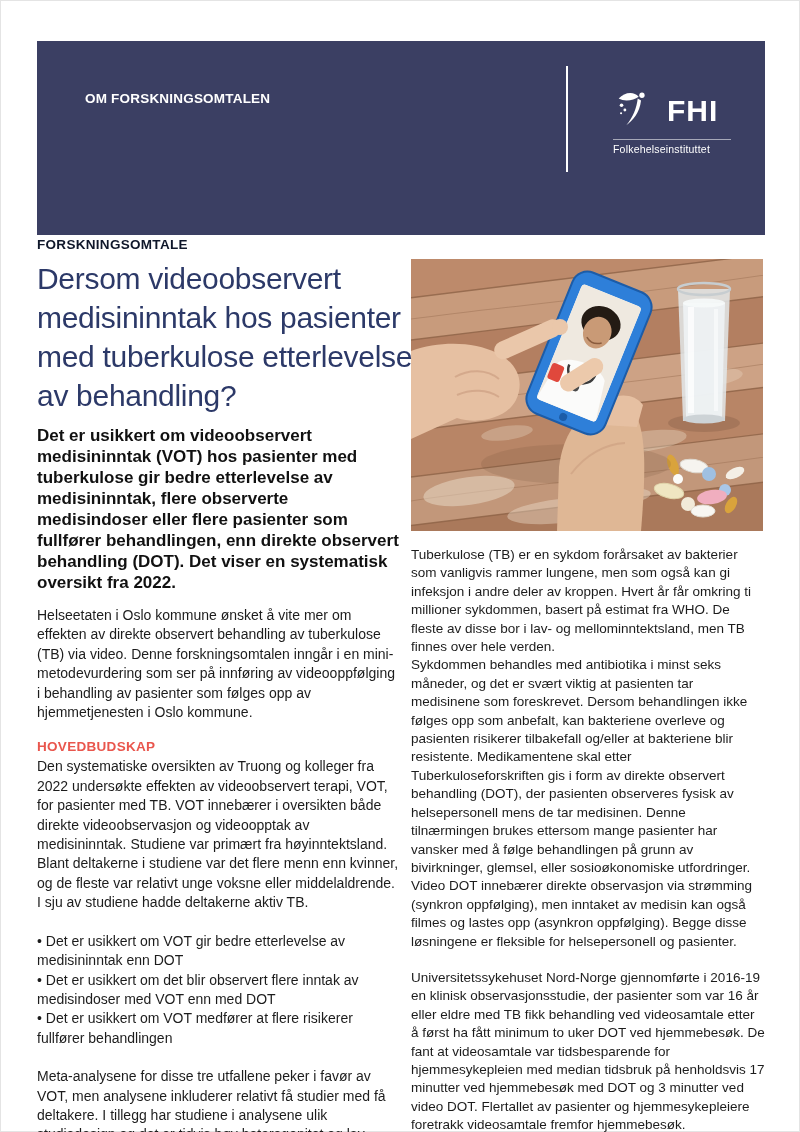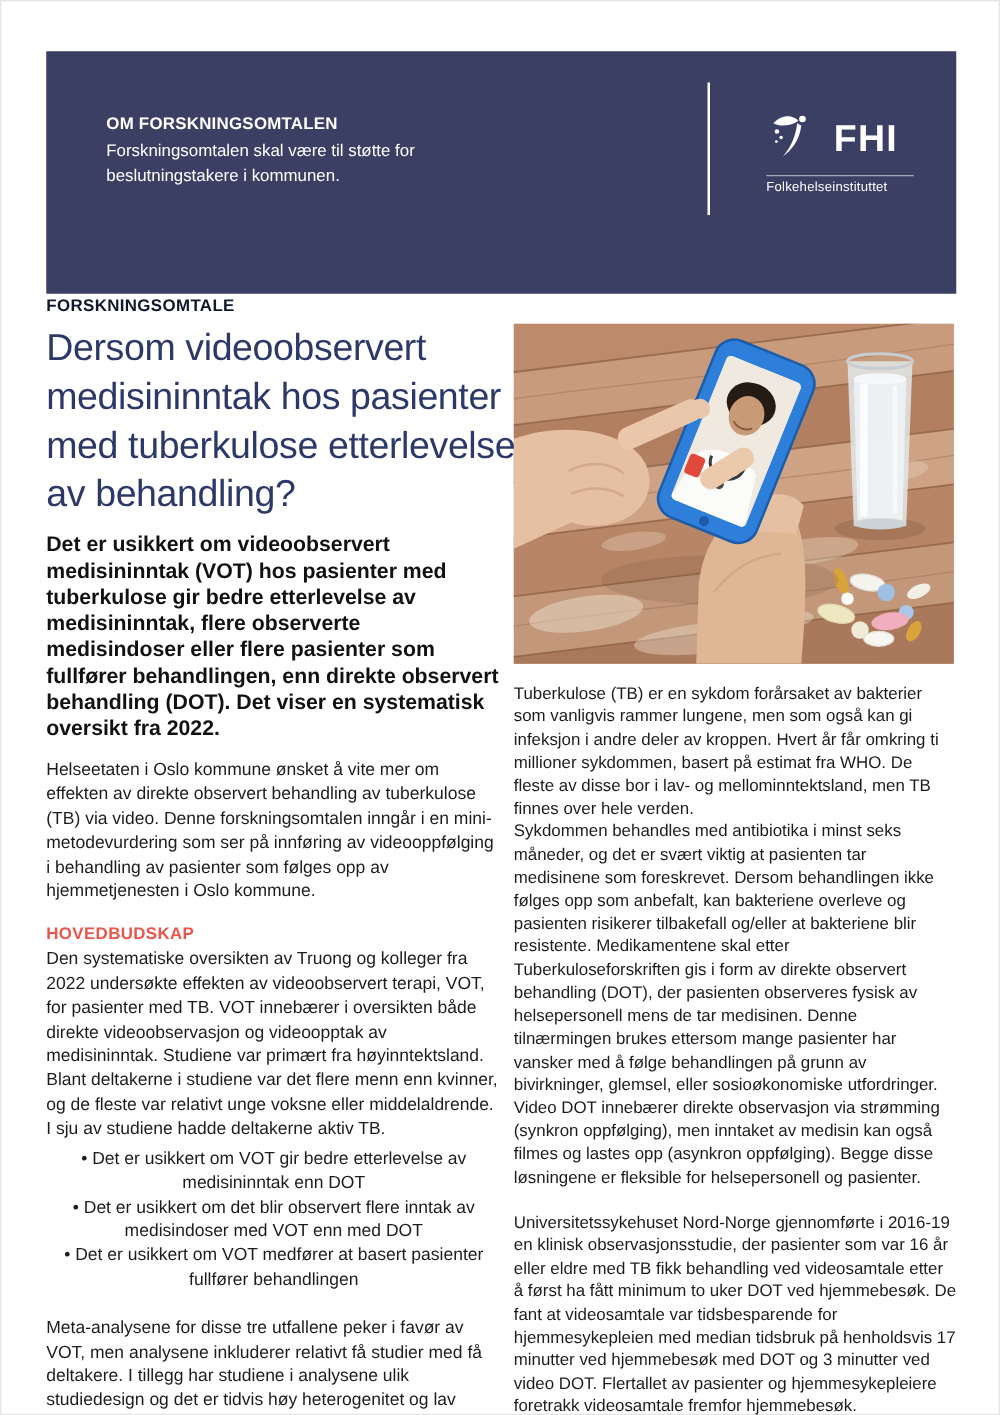--- a/index.html
+++ b/index.html
@@ -26,35 +26,34 @@
   .col-right{position:absolute;left:410px;top:545px;width:354px;}
   .photo{position:absolute;left:410px;top:258px;width:352px;height:272px;}
 
   .kicker{color:#0f172a;font-size:13.5px;font-weight:bold;letter-spacing:.3px;margin-bottom:7px;}
   .title{color:#2c3968;font-size:30px;line-height:39px;letter-spacing:-0.3px;font-weight:400;width:392px;margin-bottom:10px;}
   .lead{font-size:17px;line-height:21px;font-weight:bold;color:#111;margin-bottom:13px;}
   .body-p{font-size:14px;line-height:19.4px;margin:0;}
   .sec-heading{color:#e9564d;font-size:13.5px;font-weight:bold;letter-spacing:.3px;margin:0 0 3px;}
   .mt-gap{margin-top:19px;}
   .hb-heading-wrap{margin-top:17px;}
-  .bullets{margin-top:4px;text-align:center;}
+  .bullets{margin-top:19px;}
   .bullet{font-size:14px;line-height:19.4px;margin:0;}
 
   .col-right .body-p{font-size:13.5px;line-height:18.4px;}
   .col-right .mt-gap{margin-top:18px;}
 </style>
 </head>
 <body>
 
 <div class="page">
 
   <div class="banner">
     <div class="banner-text">
       <div class="banner-heading">OM FORSKNINGSOMTALEN</div>
-      <div class="banner-body">Forskningsomtalen skal være til støtte for beslutningstakere i kommunen.</div>
     </div>
     <div class="banner-divider"></div>
     <div class="logo">
       <div class="logo-row">
         <span>
           <svg width="38" height="40" viewBox="0 0 40 42" aria-hidden="true">
             <path d="M6 10 C 12 3, 22 2, 27 8 C 22 12, 12 13.5, 6 10 Z" fill="#ffffff"></path>
             <circle cx="30.5" cy="6.5" r="2.8" fill="#ffffff"></circle>
             <path d="M26 10 C 25 20, 21 30, 14 38 C 21 33, 28 25, 29.5 12 Z" fill="#ffffff"></path>
             <circle cx="9" cy="17" r="1.9" fill="#ffffff"></circle>
@@ -182,21 +181,21 @@
     <p class="body-p">Helseetaten i Oslo kommune ønsket å vite mer om effekten av direkte observert behandling av tuberkulose (TB) via video. Denne forskningsomtalen inngår i en mini-metodevurdering som ser på innføring av videooppfølging i behandling av pasienter som følges opp av hjemmetjenesten i Oslo kommune.</p>
 
     <div class="hb-heading-wrap">
       <h2 class="sec-heading">HOVEDBUDSKAP</h2>
       <p class="body-p">Den systematiske oversikten av Truong og kolleger fra 2022 undersøkte effekten av videoobservert terapi, VOT, for pasienter med TB. VOT innebærer i oversikten både direkte videoobservasjon og videoopptak av medisininntak. Studiene var primært fra høyinntektsland. Blant deltakerne i studiene var det flere menn enn kvinner, og de fleste var relativt unge voksne eller middelaldrende. I sju av studiene hadde deltakerne aktiv TB.</p>
     </div>
 
     <div class="bullets">
       <p class="bullet">• Det er usikkert om VOT gir bedre etterlevelse av medisininntak enn DOT</p>
       <p class="bullet">• Det er usikkert om det blir observert flere inntak av medisindoser med VOT enn med DOT</p>
-      <p class="bullet">• Det er usikkert om VOT medfører at basert pasienter fullfører behandlingen</p>
+      <p class="bullet">• Det er usikkert om VOT medfører at flere risikerer fullfører behandlingen</p>
     </div>
 
     <p class="body-p mt-gap">Meta-analysene for disse tre utfallene peker i favør av VOT, men analysene inkluderer relativt få studier med få deltakere. I tillegg har studiene i analysene ulik studiedesign og det er tidvis høy heterogenitet og lav metodisk kvalitet, noe som fører til at tilliten til resultatene blir svært lav.</p>
   </div>
 
   <div class="col-right">
     <p class="body-p">Tuberkulose (TB) er en sykdom forårsaket av bakterier som vanligvis rammer lungene, men som også kan gi infeksjon i andre deler av kroppen. Hvert år får omkring ti millioner sykdommen, basert på estimat fra WHO. De fleste av disse bor i lav- og mellominntektsland, men TB finnes over hele verden.</p>
     <p class="body-p">Sykdommen behandles med antibiotika i minst seks måneder, og det er svært viktig at pasienten tar medisinene som foreskrevet. Dersom behandlingen ikke følges opp som anbefalt, kan bakteriene overleve og pasienten risikerer tilbakefall og/eller at bakteriene blir resistente. Medikamentene skal etter Tuberkuloseforskriften gis i form av direkte observert behandling (DOT), der pasienten observeres fysisk av helsepersonell mens de tar medisinen. Denne tilnærmingen brukes ettersom mange pasienter har vansker med å følge behandlingen på grunn av bivirkninger, glemsel, eller sosioøkonomiske utfordringer. Video DOT innebærer direkte observasjon via strømming (synkron oppfølging), men inntaket av medisin kan også filmes og lastes opp (asynkron oppfølging). Begge disse løsningene er fleksible for helsepersonell og pasienter.</p>
     <p class="body-p mt-gap">Universitetssykehuset Nord-Norge gjennomførte i 2016-19 en klinisk observasjonsstudie, der pasienter som var 16 år eller eldre med TB fikk behandling ved videosamtale etter å først ha fått minimum to uker DOT ved hjemmebesøk. De fant at videosamtale var tidsbesparende for hjemmesykepleien med median tidsbruk på henholdsvis 17 minutter ved hjemmebesøk med DOT og 3 minutter ved video DOT. Flertallet av pasienter og hjemmesykepleiere foretrakk videosamtale fremfor hjemmebesøk.</p>
   </div>

